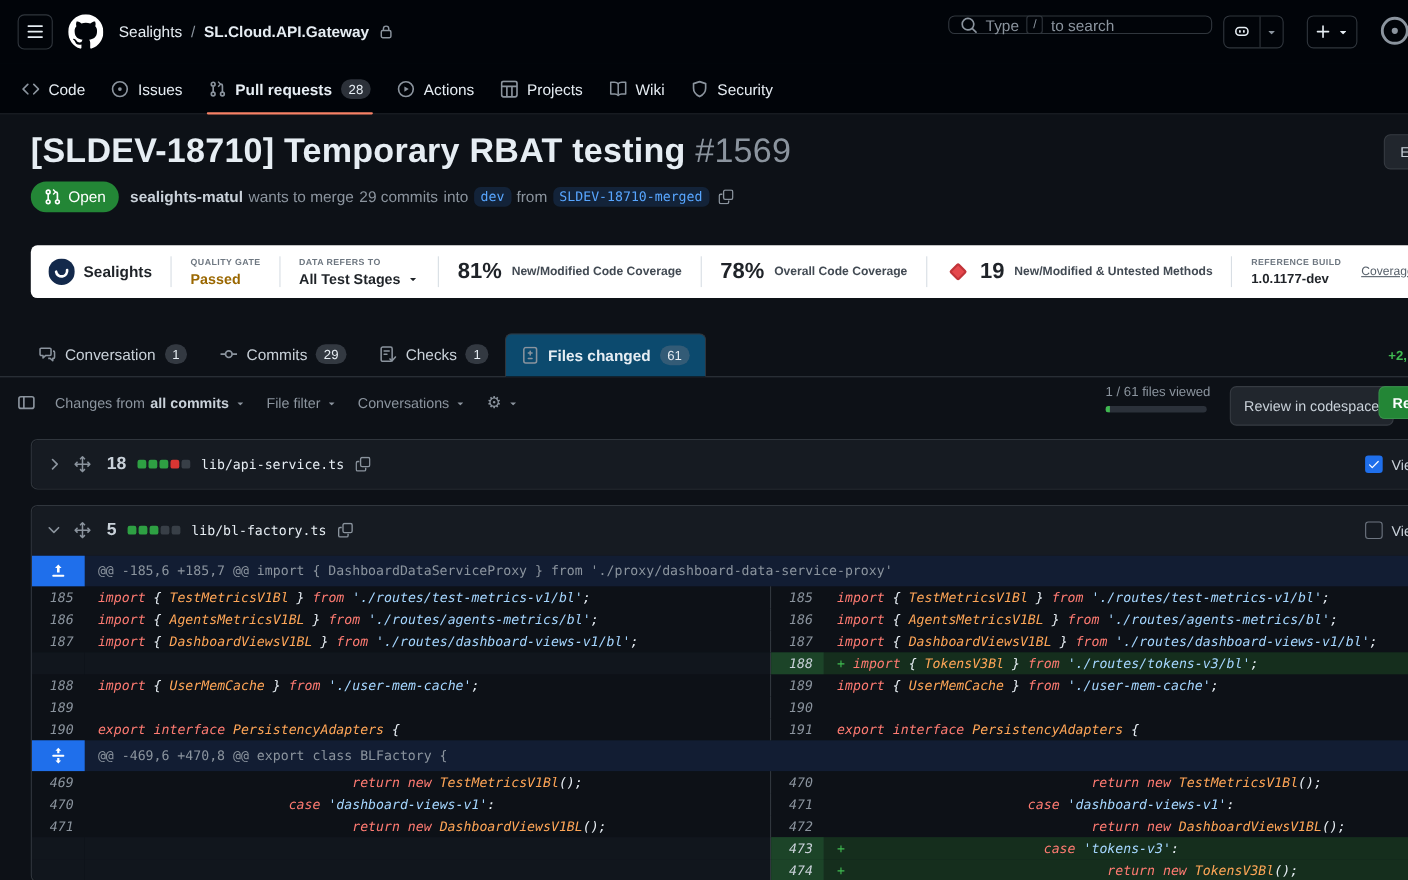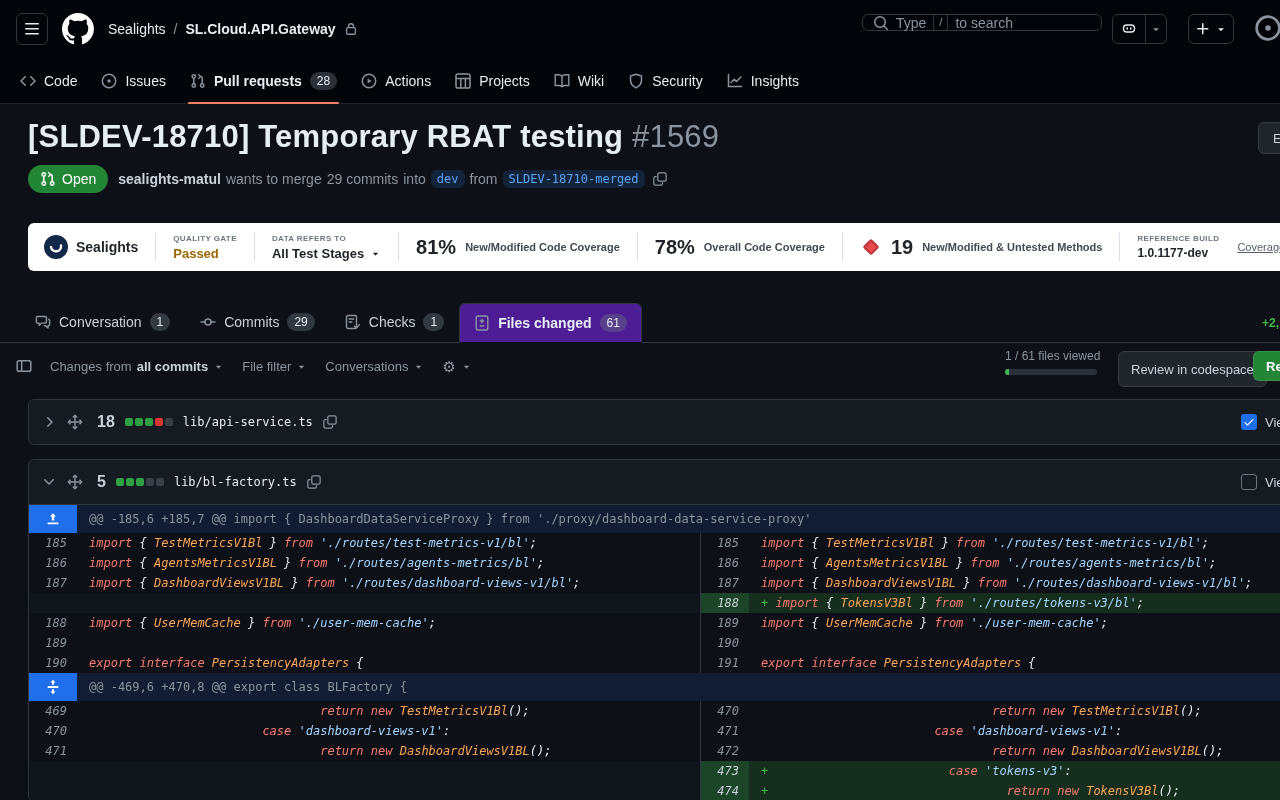--- a/index.html
+++ b/index.html
@@ -61,21 +61,21 @@
   .sl-big { font-size:20px; font-weight:800; }
   .sl-mlabel { font-size:11px; color:#424a53; font-weight:600; white-space:nowrap; }
   .sl-ref { font-size:12px; font-weight:700; }
   .diamond { width:12px; height:12px; background:#e5484d; border:2px solid #c13439; transform:rotate(45deg); border-radius:2px; margin:0 5px; flex:none; }
   .sl-report { font-size:11px; color:#57606a; text-decoration:underline; margin-left:18px; cursor:pointer; white-space:nowrap; }
 
   
   .pr-tabs { position:relative; margin-top:30px; padding-left:20px; display:flex; align-items:flex-end; border-bottom:1px solid #30363d; height:42px; }
   .tab { display:flex; align-items:center; gap:8px; height:40px; padding:0 14px; font-size:14px; color:#c9d1d9; border:1px solid transparent; border-radius:6px 6px 0 0; cursor:pointer; }
   .tab .t-ic { color:#8b949e; }
-  .tab.active { background:#4c1d95; border-color:#30363d; border-bottom-color:#0d1117; margin-bottom:-1px; font-weight:600; color:#e6edf3; }
+  .tab.active { background:#0c4a6e; border-color:#30363d; border-bottom-color:#0d1117; margin-bottom:-1px; font-weight:600; color:#e6edf3; }
   .diffstat-add { position:absolute; left:1262px; bottom:12px; color:#3fb950; font-size:12px; font-weight:700; }
 
   
   .toolbar { position:relative; height:46px; display:flex; align-items:center; gap:18px; padding:0 16px; font-size:13px; color:#8b949e; }
   .tb-ic { color:#8b949e; }
   .tb-item { display:flex; align-items:center; gap:5px; cursor:pointer; }
   .tb-strong { color:#c9d1d9; font-weight:600; }
   .gear-glyph { font-size:15px; line-height:1; color:#8b949e; }
   .files-viewed { position:absolute; left:1005px; top:6px; font-size:12px; color:#8b949e; }
   .progress { position:absolute; left:1005px; top:26px; width:92px; height:6px; border-radius:3px; background:rgba(99,110,123,0.35); overflow:hidden; }
@@ -257,29 +257,20 @@
         <span>Wiki</span>
       </div>
       <div class="nav-item">
         <span class="nav-ic" data-icon="shield-icon">
           <svg viewBox="0 0 16 16" width="16" height="16" fill="currentColor" aria-hidden="true">
             <path d="M8 1.2 13.5 3v4.2c0 3.4-2.2 5.9-5.5 7.6C4.7 13.1 2.5 10.6 2.5 7.2V3z" fill="none" stroke="currentColor" stroke-width="1.5" stroke-linejoin="round"></path>
           </svg>
         </span>
         <span>Security</span>
       </div>
-      <div class="nav-item">
-        <span class="nav-ic" data-icon="graph-icon">
-          <svg viewBox="0 0 16 16" width="16" height="16" fill="currentColor" aria-hidden="true">
-            <path d="M1.5 1.5v12h13" fill="none" stroke="currentColor" stroke-width="1.5" stroke-linecap="round"></path>
-            <path d="M4 9.5 7.2 6.3l2.2 2.2L14 4" fill="none" stroke="currentColor" stroke-width="1.5" stroke-linecap="round" stroke-linejoin="round"></path>
-          </svg>
-        </span>
-        <span>Insights</span>
-      </div>
     </nav>
 
   <section class="pr-head">
     <h1 class="pr-title"><span>[SLDEV-18710] Temporary RBAT testing</span> <span class="num">#1569</span></h1>
     <button class="edit-btn">Edit</button>
     <div class="pr-meta">
       <span class="state-open">
           <span data-icon="pull-request-icon">
             <svg viewBox="0 0 16 16" width="16" height="16" fill="currentColor" aria-hidden="true">
               <circle cx="3.8" cy="3.5" r="1.7" fill="none" stroke="currentColor" stroke-width="1.5"></circle>

